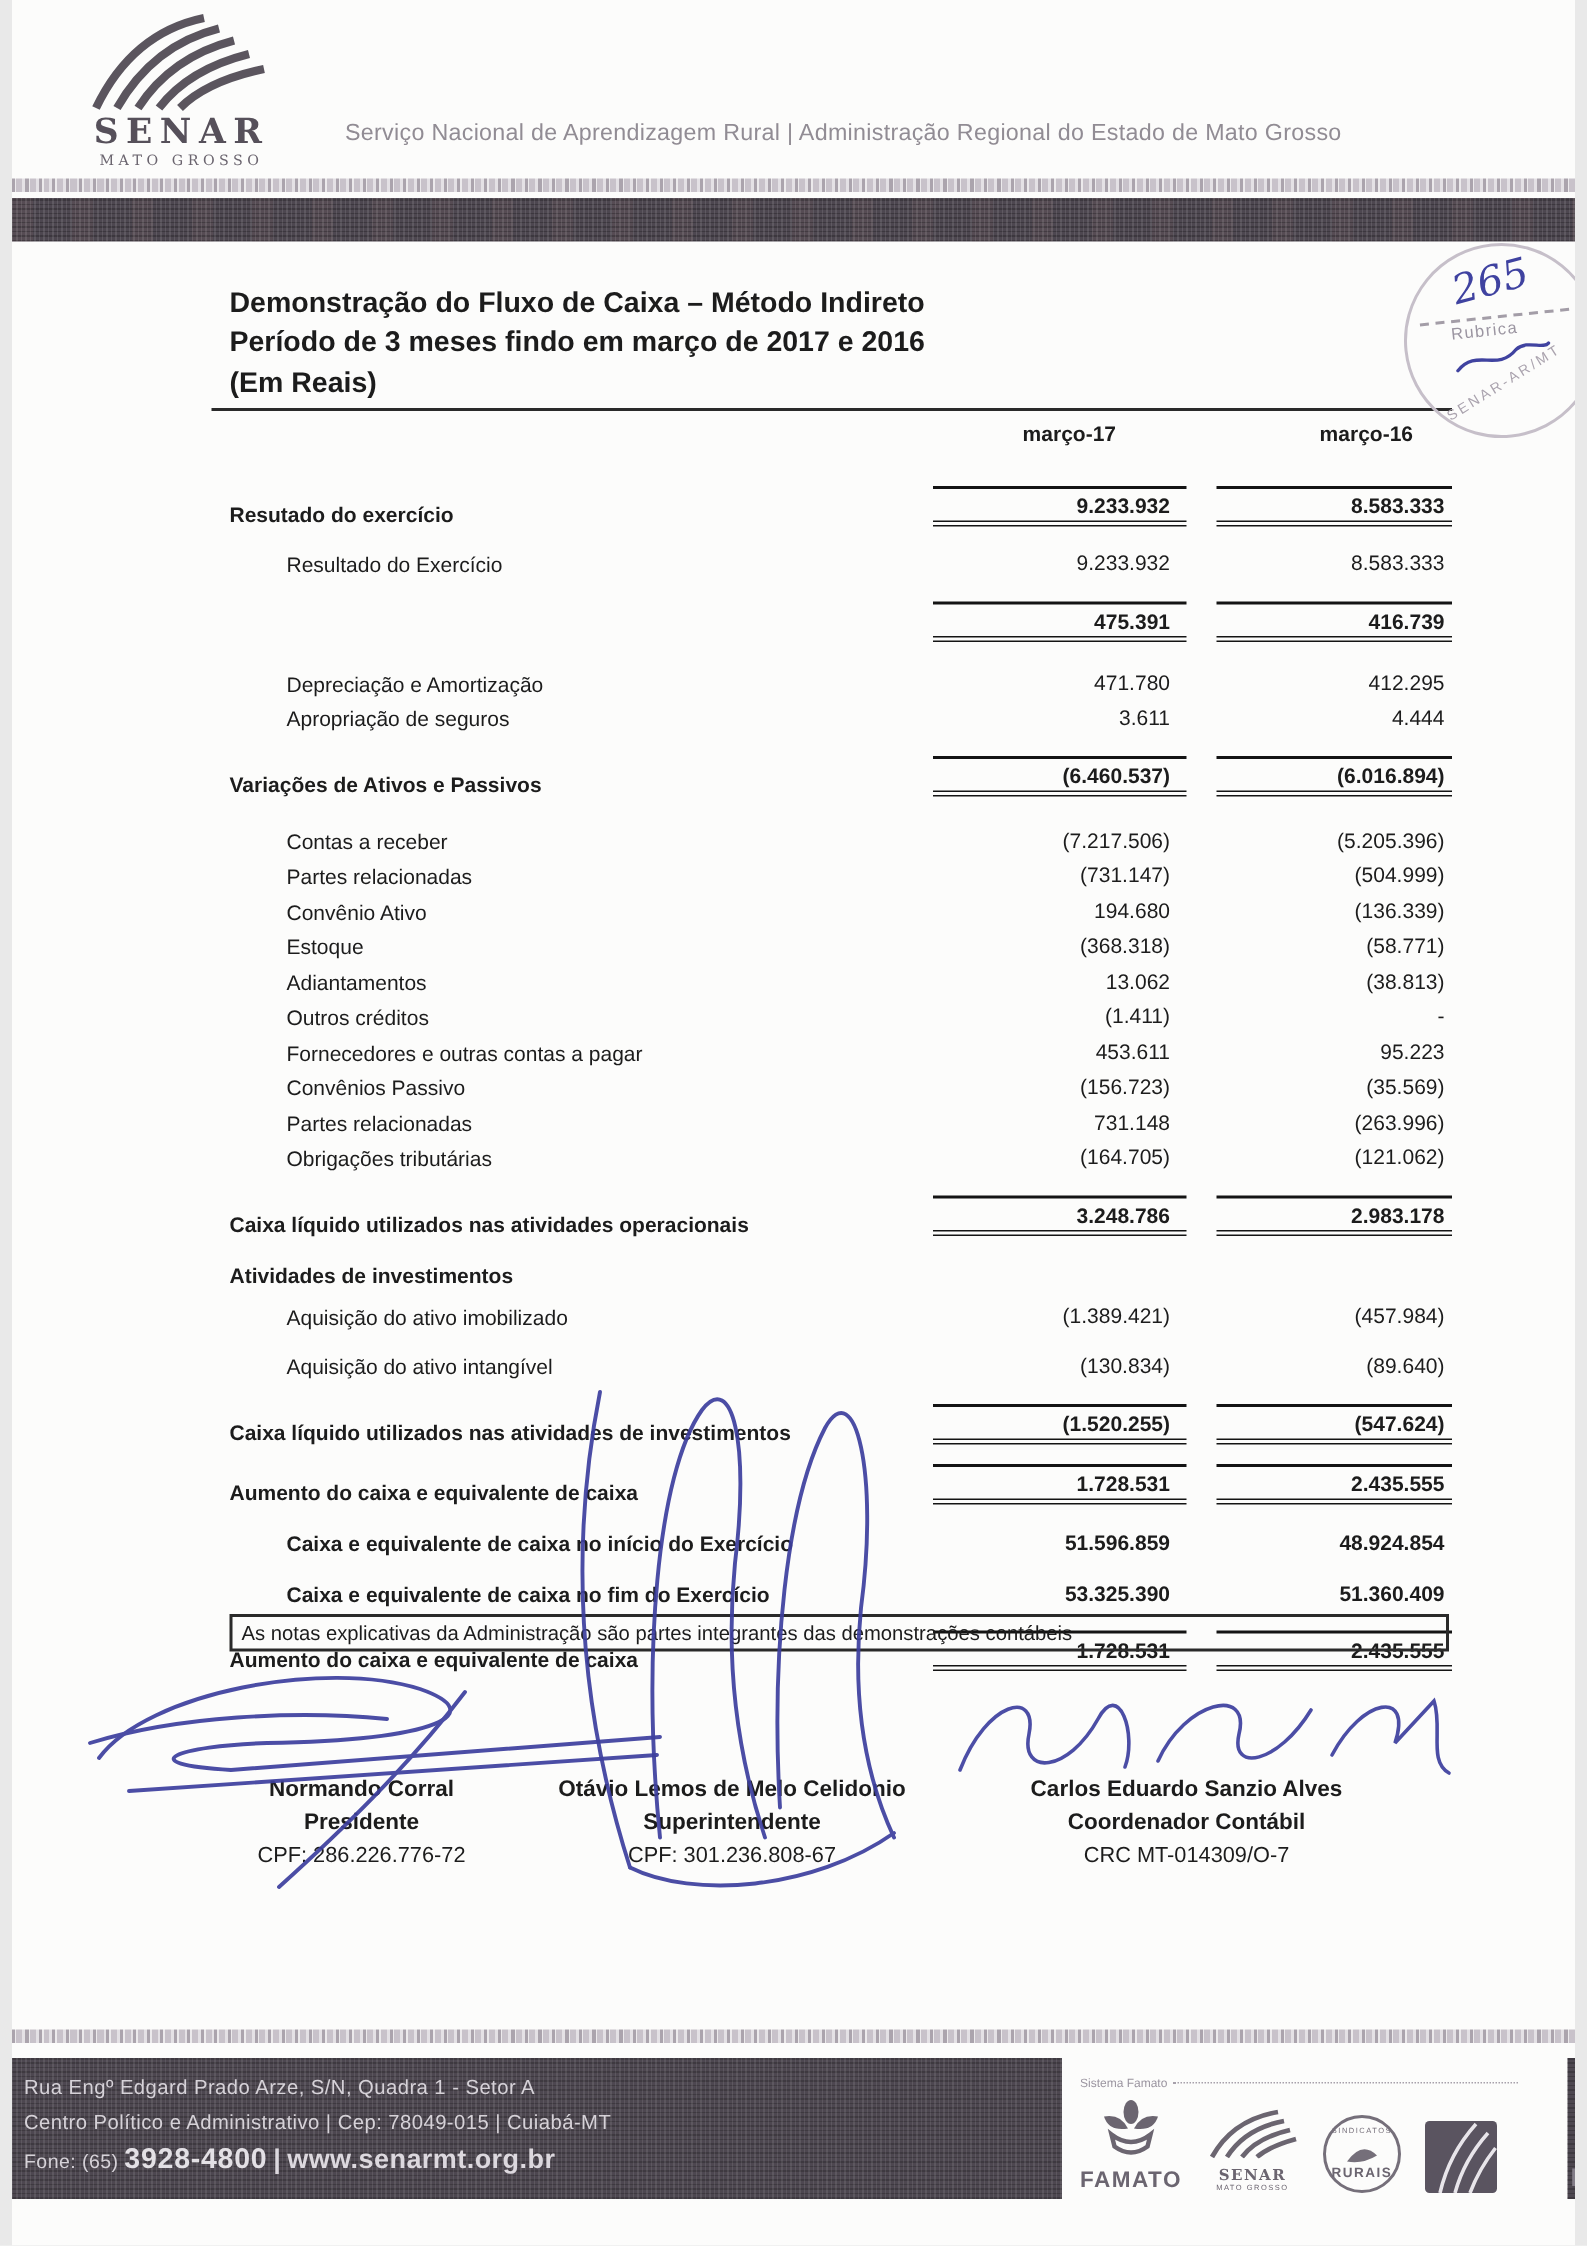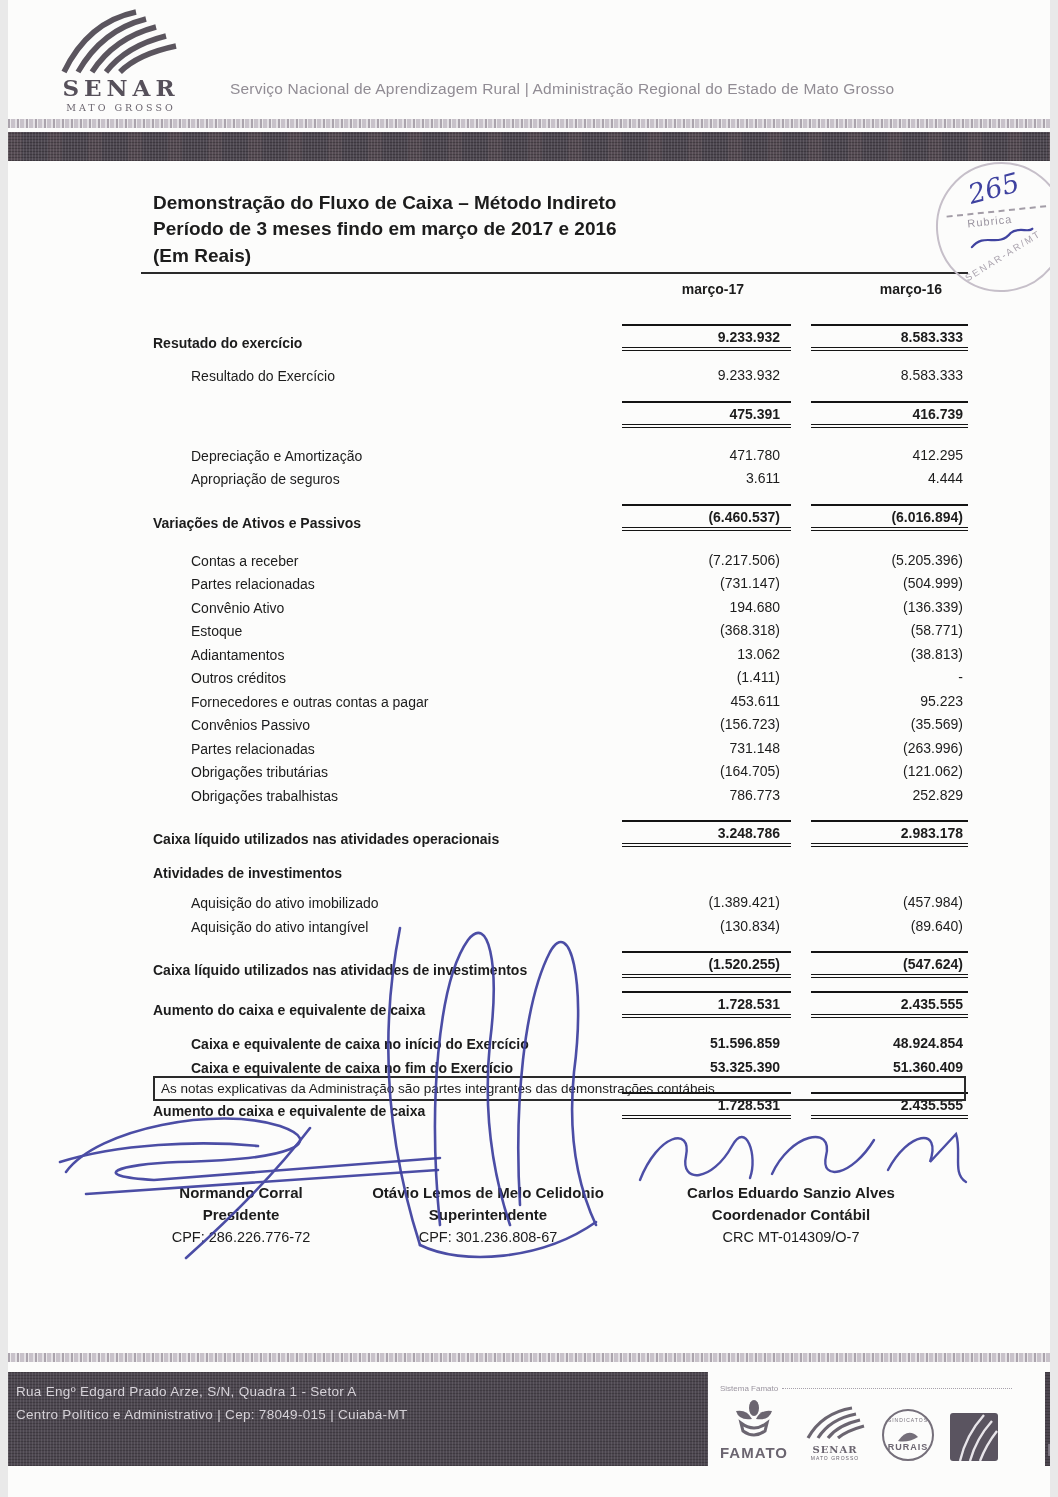--- a/index.html
+++ b/index.html
@@ -255,26 +255,20 @@
       <div class="tv2">(263.996)</div>
     </div>
 
     <div class="trow r-plain">
       <div class="tlabel">Obrigações tributárias</div>
       <div class="tv1">(164.705)</div>
       <div class="tgap"></div>
       <div class="tv2">(121.062)</div>
     </div>
 
-    <div class="trow r-plain">
-      <div class="tlabel">Obrigações trabalhistas</div>
-      <div class="tv1">786.773</div>
-      <div class="tgap"></div>
-      <div class="tv2">252.829</div>
-    </div>
 
     <div class="trow r-total">
       <div class="tlabel">Caixa líquido utilizados nas atividades operacionais</div>
       <div class="tv1">3.248.786</div>
       <div class="tgap"></div>
       <div class="tv2">2.983.178</div>
     </div>
 
     <div class="trow r-header">
       <div class="tlabel">Atividades de investimentos</div>
@@ -373,20 +367,26 @@
   <div class="sig-block sig-3">
     <div class="sig-name">Carlos Eduardo Sanzio Alves</div>
     <div class="sig-role">Coordenador Contábil</div>
     <div class="sig-doc">CRC MT-014309/O-7</div>
   </div>
 
   <div class="tex-line bottom"></div>
   <div class="footer-block">
     <div class="f-line">Rua Engº Edgard Prado Arze, S/N, Quadra 1 - Setor A</div>
     <div class="f-line">Centro Político e Administrativo | Cep: 78049-015 | Cuiabá-MT</div>
+    <div class="f-line f-line3">
+      <span>Fone: (65)</span>
+      <span class="f-phone">3928-4800</span>
+      <span class="f-web">|</span>
+      <span class="f-web">www.senarmt.org.br</span>
+    </div>
   </div>
   <div class="footer-rightbar"></div>
 
   <div class="partners">
     <div class="partners-label">
       <span>Sistema Famato</span><span class="partners-rule"></span>
     </div>
     <div class="logos-row">
       <div class="plogo">
         <svg width="46" height="40" viewBox="0 0 46 40">

